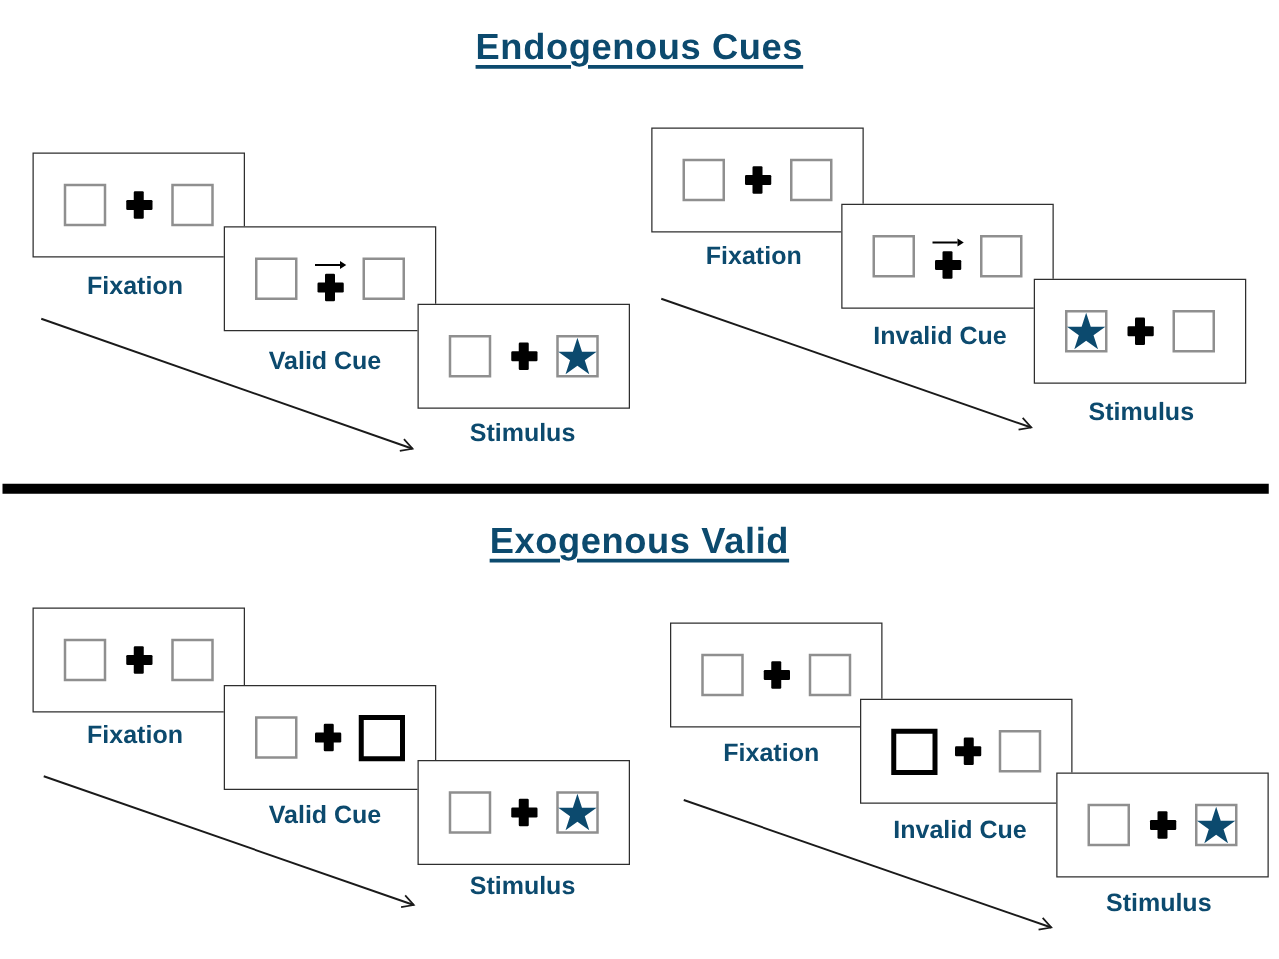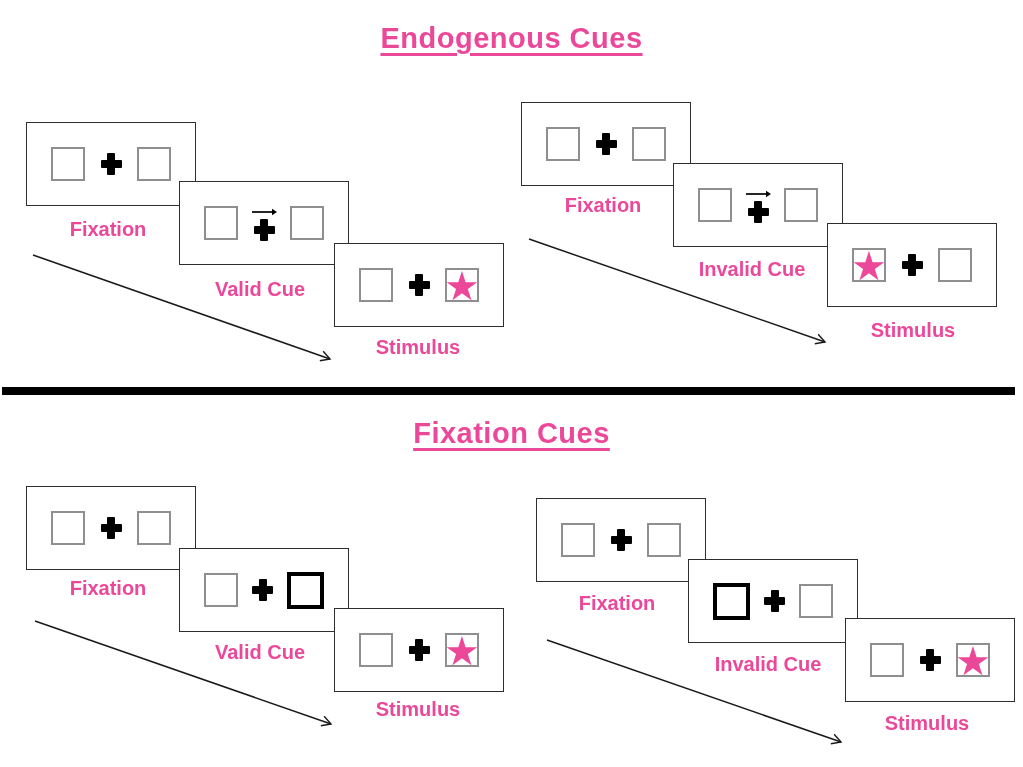--- a/index.html
+++ b/index.html
@@ -1,18 +1,18 @@
 <!DOCTYPE html>
 <html><head>
 <meta charset="utf-8">
 <style>
   html,body{margin:0;padding:0;background:#ffffff;}
   #stage{
     position:relative;width:1023px;height:767px;background:#ffffff;
-    font-family:"Liberation Sans","DejaVu Sans",sans-serif;color:#ec4899;
+    font-family:"Liberation Sans","DejaVu Sans",sans-serif;color:#0c4a6e;
     overflow:hidden;
   }
   .section-title{
     position:absolute;left:0;width:100%;text-align:center;
     font-size:29px;font-weight:bold;
     text-decoration:underline;text-decoration-thickness:3px;text-underline-offset:5px;
     letter-spacing:0.5px;
   }
   .divider{position:absolute;background:#000;}
   .card{
@@ -38,21 +38,21 @@
     font-size:20px;font-weight:bold;white-space:nowrap;line-height:22px;
   }
   .overlay{position:absolute;left:0;top:0;pointer-events:none;}
 </style>
 </head>
 <body>
 
 <div id="stage">
 
   <div class="section-title" style="top:22px;">Endogenous Cues</div>
-  <div class="section-title" style="top:417px;">Fixation Cues</div>
+  <div class="section-title" style="top:417px;">Exogenous Valid</div>
 
   <div class="divider" style="left:2px;top:387px;width:1013px;height:8px;"></div>
 
   <svg class="overlay" width="1023" height="767" viewBox="0 0 1023 767">
     <defs>
       <marker id="ah" markerWidth="16" markerHeight="16" refX="11" refY="6" orient="auto" markerUnits="userSpaceOnUse">
         <path d="M2,1 L11,6 L2,11" fill="none" stroke="#1a1a1a" stroke-width="1.4"></path>
       </marker>
     </defs>
     <line x1="33" y1="255" x2="330" y2="359" stroke="#1a1a1a" stroke-width="1.5" marker-end="url(#ah)"></line>

